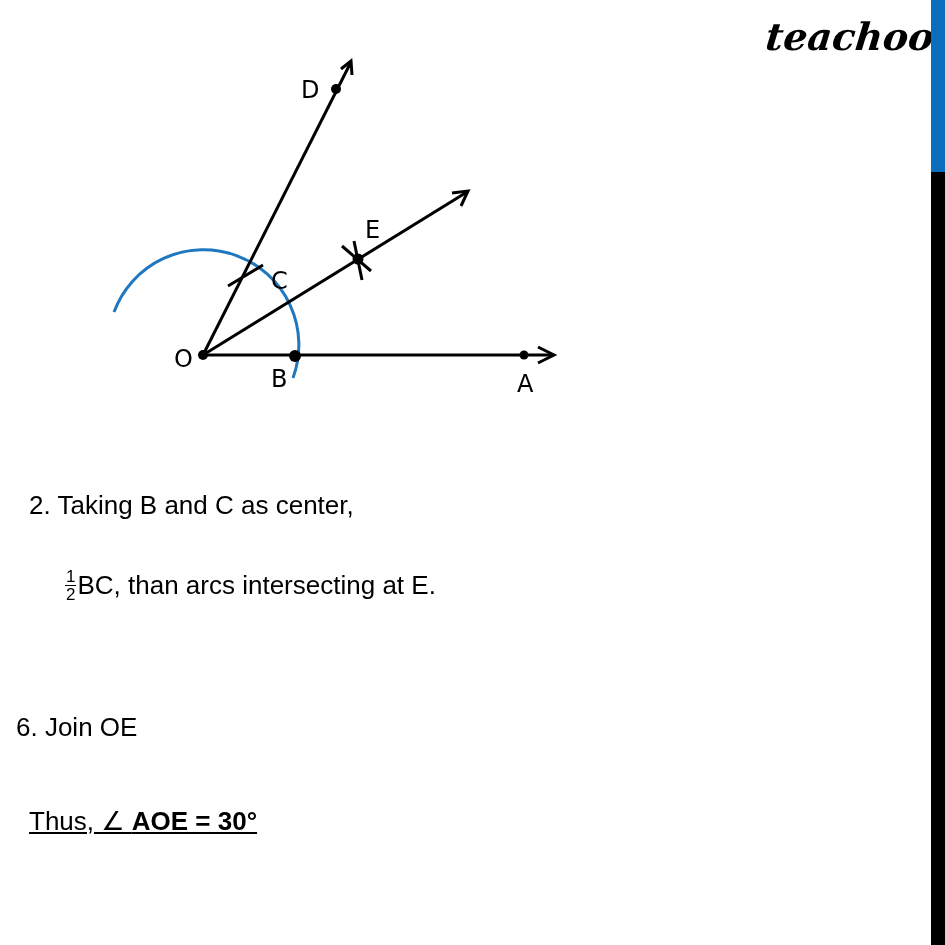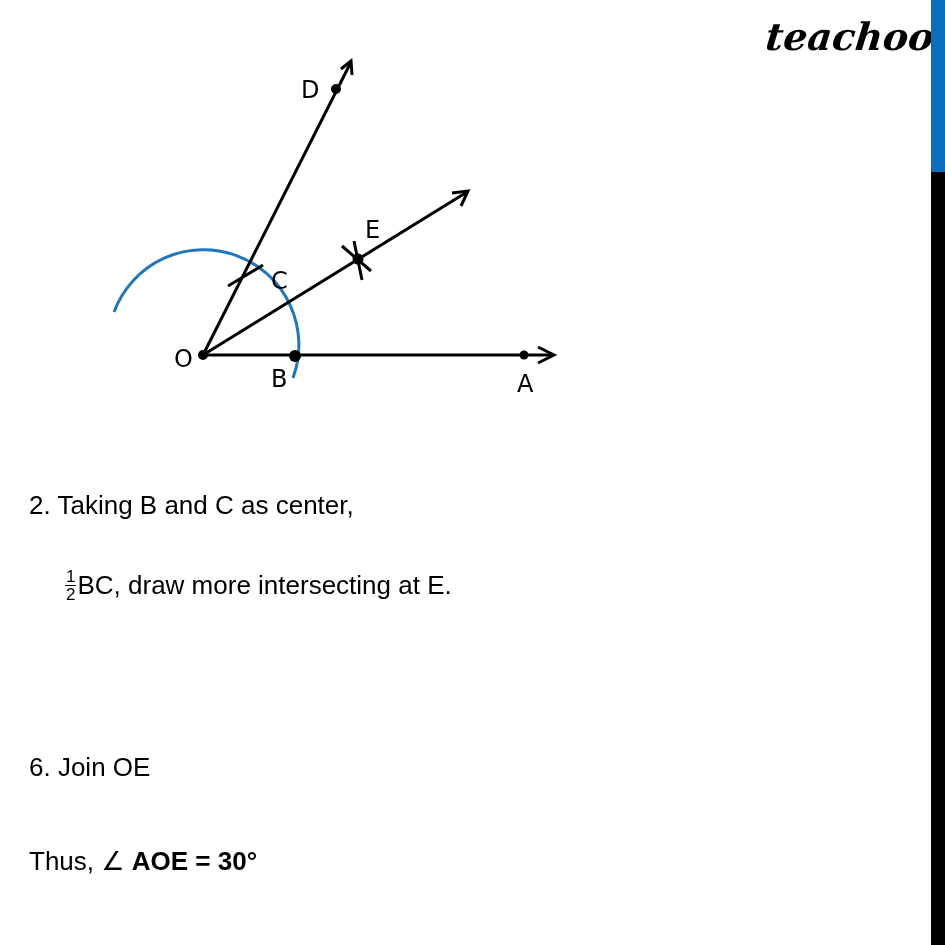--- a/index.html
+++ b/index.html
@@ -63,22 +63,22 @@
   <text class="lbl" x="271" y="289">C</text>
   <text class="lbl" x="301" y="98">D</text>
   <text class="lbl" x="365" y="238">E</text>
 </svg>
 
 <div class="step" style="left:29px; top:490px;">
   <span>2.  Taking B and C as center,</span>
 </div>
 
 <div class="step" style="left:64px; top:570px;">
-  <span class="frac"><span class="num">1</span><span class="den">2</span></span><span>BC, draw more intersecting at E.</span>
+  <span class="frac"><span class="num">1</span><span class="den">2</span></span><span>BC, than arcs intersecting at E.</span>
 </div>
 
-<div class="step" style="left:29px; top:712px;margin-top:40px;">
+<div class="step" style="left:16px; top:712px;">
   <span>6.  Join OE</span>
 </div>
 
-<div class="step" style="left:29px; top:846px;">
+<div class="step" style="left:29px; top:806px;text-decoration:underline;">
   <span>Thus, ∠ </span><b>AOE = 30°</b>
 </div>
 
 </body></html>

